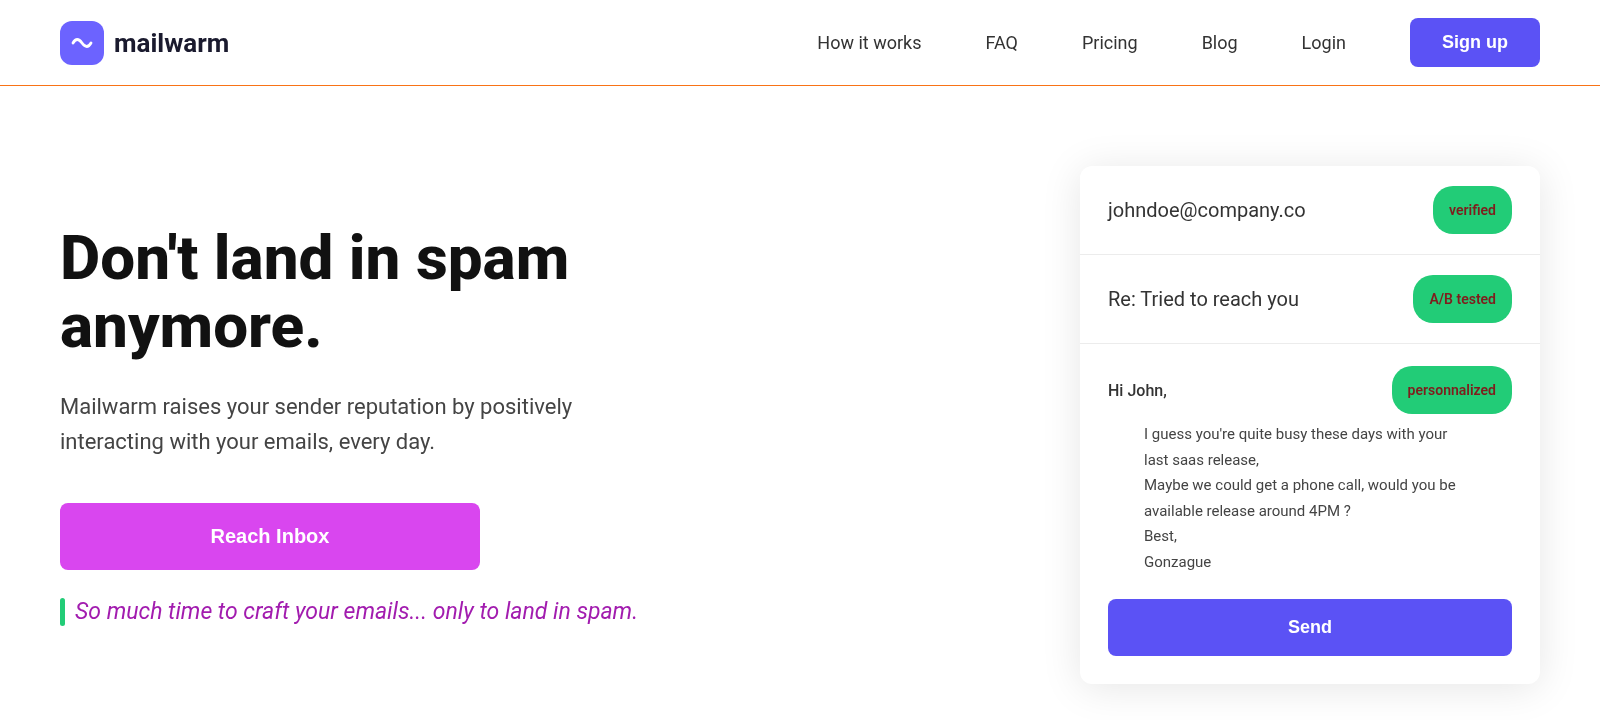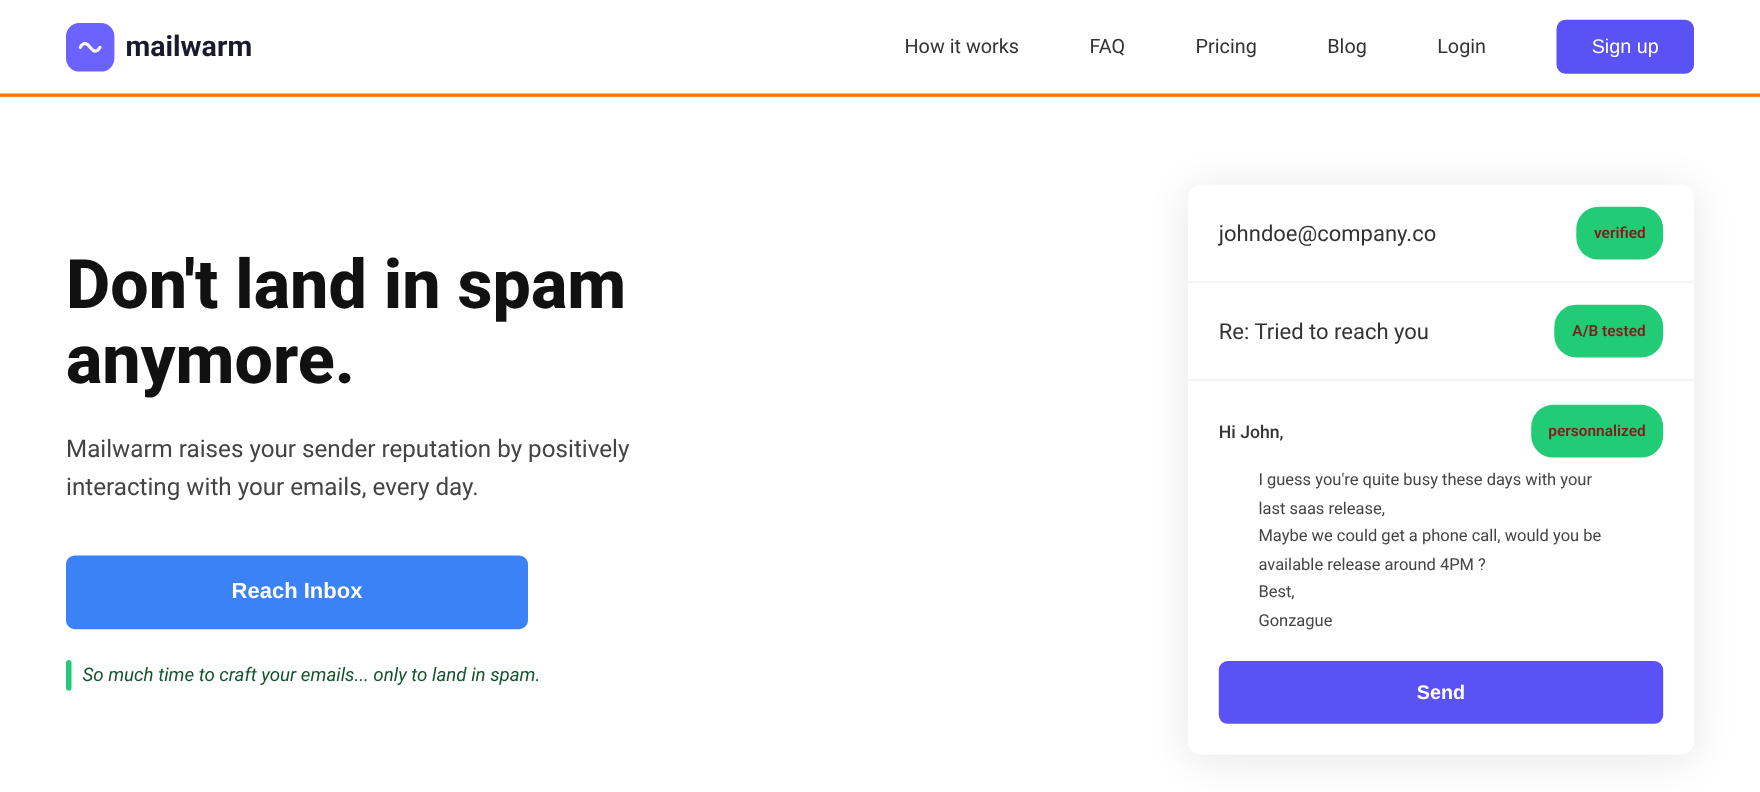--- a/index.html
+++ b/index.html
@@ -11,21 +11,21 @@
       min-height: 720px;
       overflow-x: hidden;
     }
 
     
     .navbar {
       display: flex;
       align-items: center;
       justify-content: space-between;
       padding: 18px 60px;
-      border-bottom: 3px solid #f97316;
+      border-bottom: 1px solid #f97316;
     }
     .logo-area {
       display: flex;
       align-items: center;
       gap: 10px;
     }
     .logo-icon {
       width: 44px;
       height: 44px;
       background: #6c63ff;
@@ -54,21 +54,21 @@
       text-decoration: none;
       cursor: pointer;
     }
     .nav-signup {
       background: #5b52f5;
       color: white;
       border: none;
       border-radius: 8px;
       padding: 14px 32px;
       font-size: 18px;
-      font-weight: 400;
+      font-weight: 700;
       cursor: pointer;
     }
 
     
     .hero {
       display: flex;
       align-items: center;
       justify-content: space-between;
       padding: 80px 60px 60px 60px;
       min-height: 620px;
@@ -85,38 +85,38 @@
     }
     .hero-sub {
       font-size: 22px;
       color: #444;
       line-height: 1.6;
       margin-bottom: 44px;
     }
     .cta-button {
       display: block;
       width: 420px;
-      background: #3b82f6;
+      background: #d946ef;
       color: white;
       border: none;
       border-radius: 8px;
       padding: 22px 0;
       font-size: 20px;
       font-weight: 600;
       cursor: pointer;
       text-align: center;
       margin-bottom: 28px;
     }
     .italic-note {
       display: flex;
       align-items: center;
       gap: 10px;
-      font-size: 17px;
+      font-size: 23px;
       font-style: italic;
-      color: #14532d;
+      color: #a21caf;
     }
     .green-bar {
       width: 5px;
       height: 28px;
       background: #22cc77;
       border-radius: 3px;
       flex-shrink: 0;
     }
 
     

